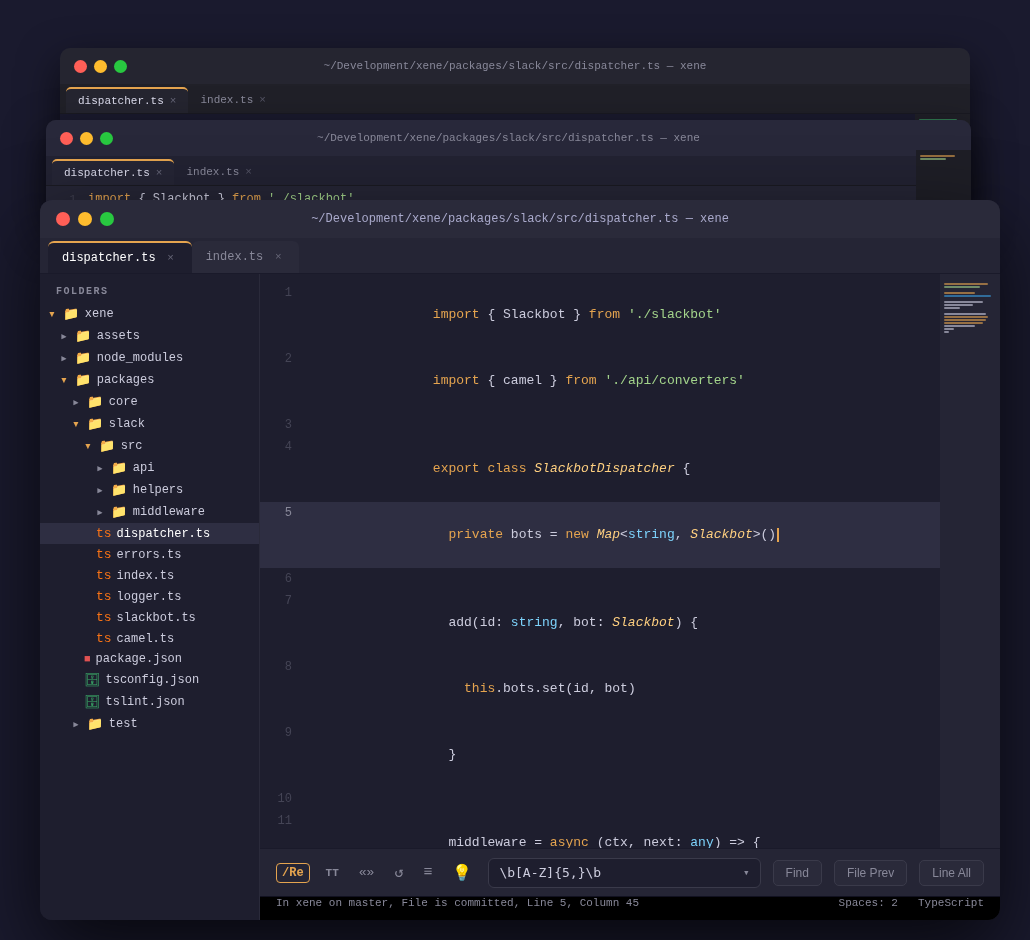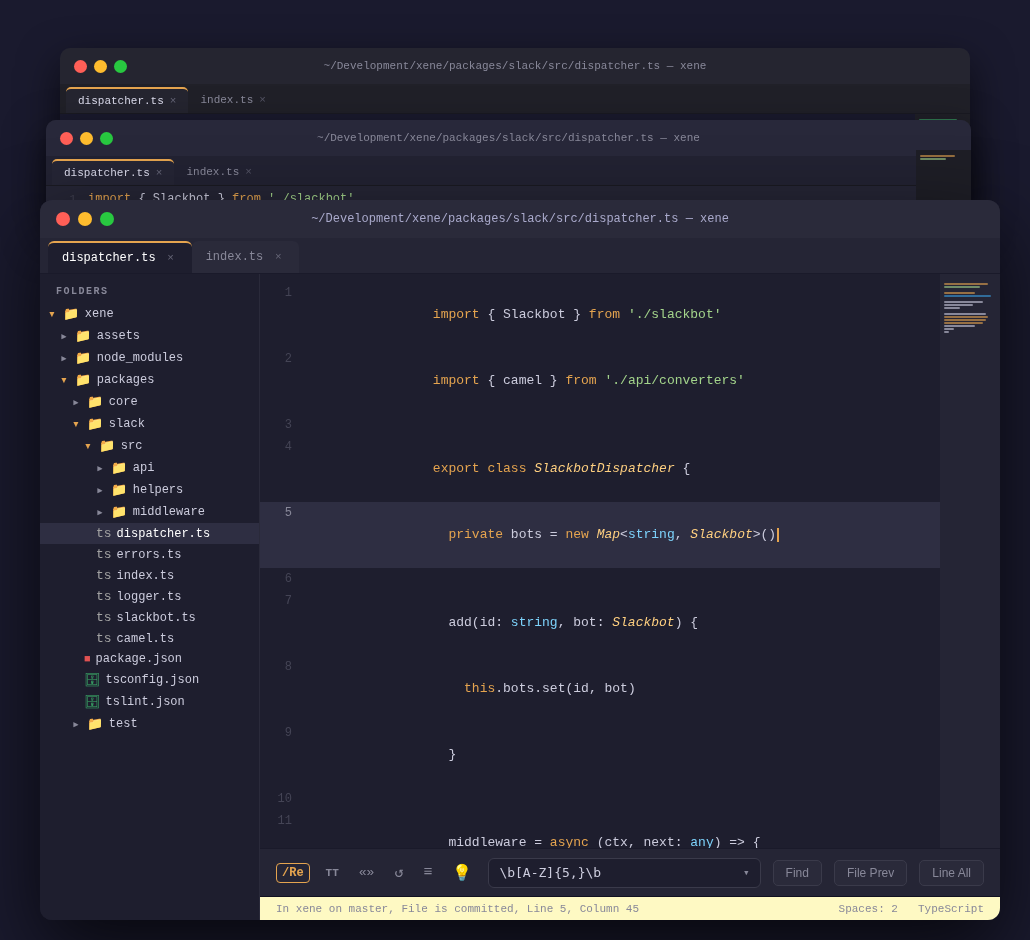--- a/index.html
+++ b/index.html
@@ -169,21 +169,21 @@
 
     .tree-item.selected .item-label {
       color: #ffffff;
     }
 
     .tree-icon {
       font-size: 13px;
       flex-shrink: 0;
     }
     .folder-open-icon { color: #e5a44f; }
-    .file-icon-ts { color: #a3a3a3; }
+    .file-icon-ts { color: #f97316; }
     .file-icon-json { color: #e05252; }
     .file-icon-db { color: #3dba6f; }
 
     .indent-1 { padding-left: 20px; }
     .indent-2 { padding-left: 32px; }
     .indent-3 { padding-left: 44px; }
     .indent-4 { padding-left: 56px; }
 
     
     .editor {
@@ -322,24 +322,24 @@
       padding: 5px 12px;
       border: 1px solid #3a3a4a;
       border-radius: 5px;
       cursor: pointer;
       background: #2a2a3a;
     }
 
     
     .statusbar {
       height: 24px;
-      background: #fef9c3;
+      background: #000000;
       border-top: 1px solid #111120;
       display: flex;
-      align-items: center;
+      align-items: flex-start;
       padding: 0 16px;
       flex-shrink: 0;
     }
 
     .status-left {
       color: #888899;
       font-size: 11px;
       flex: 1;
     }
 

